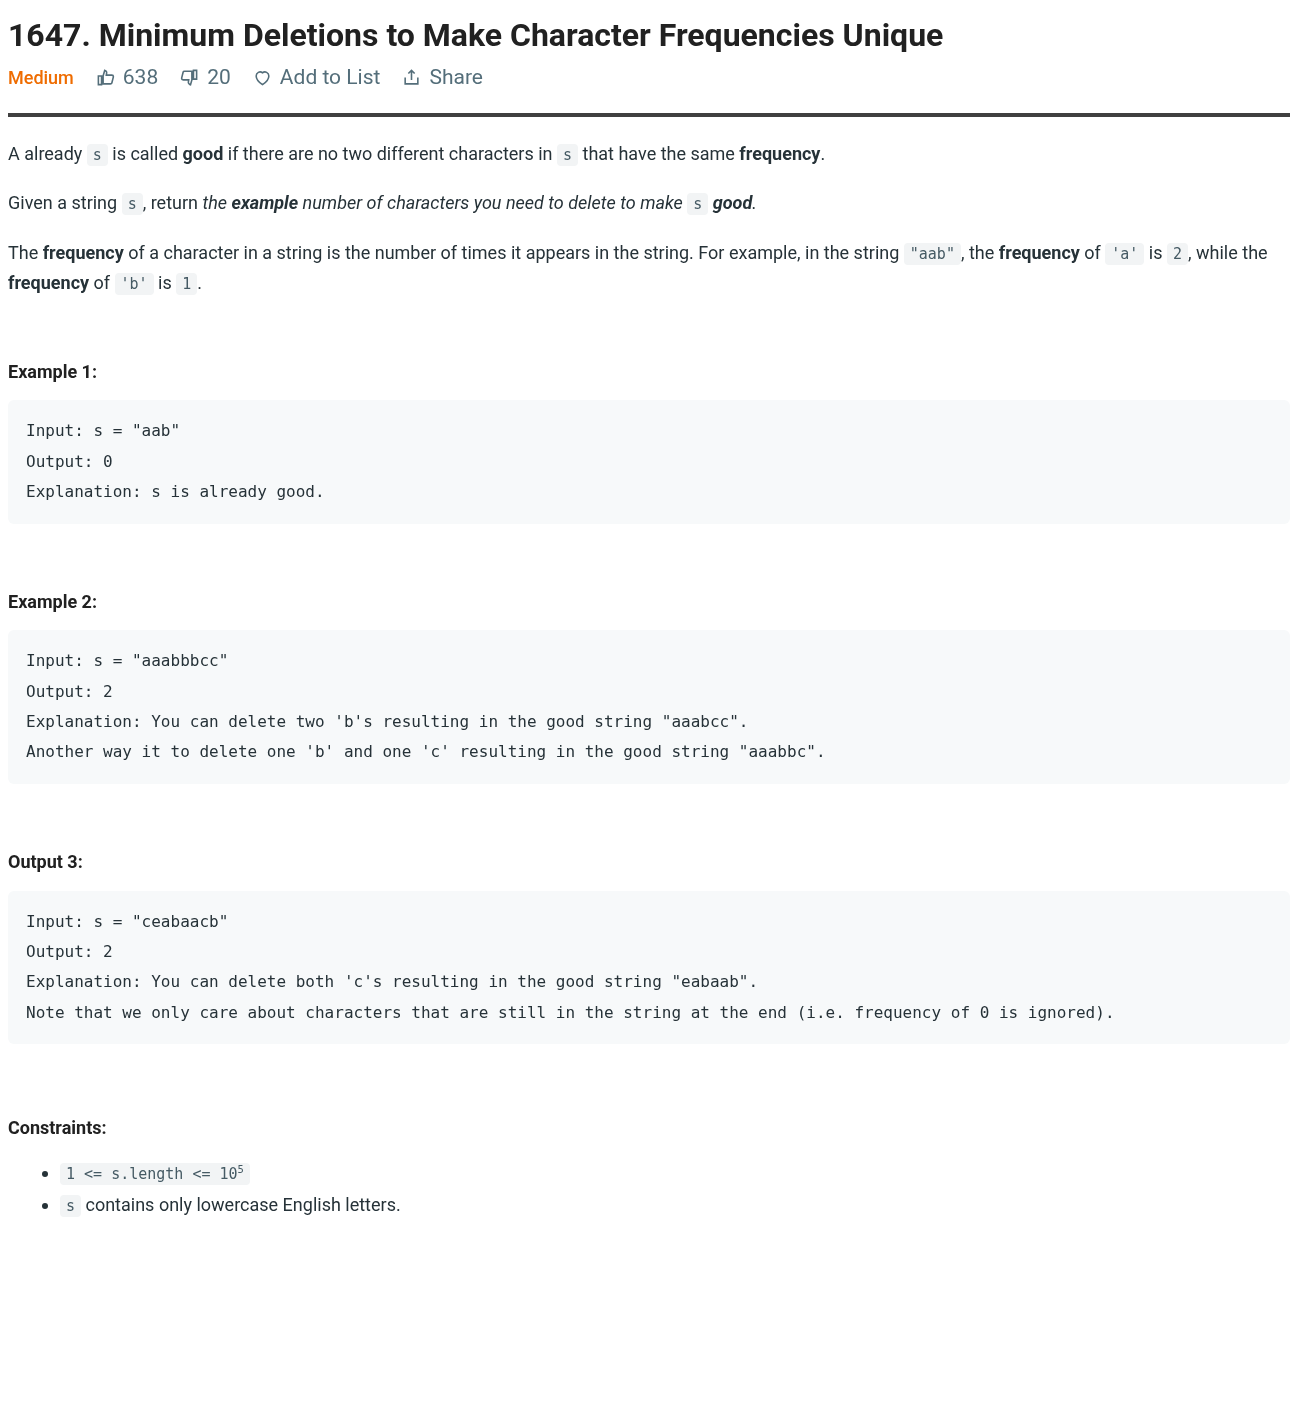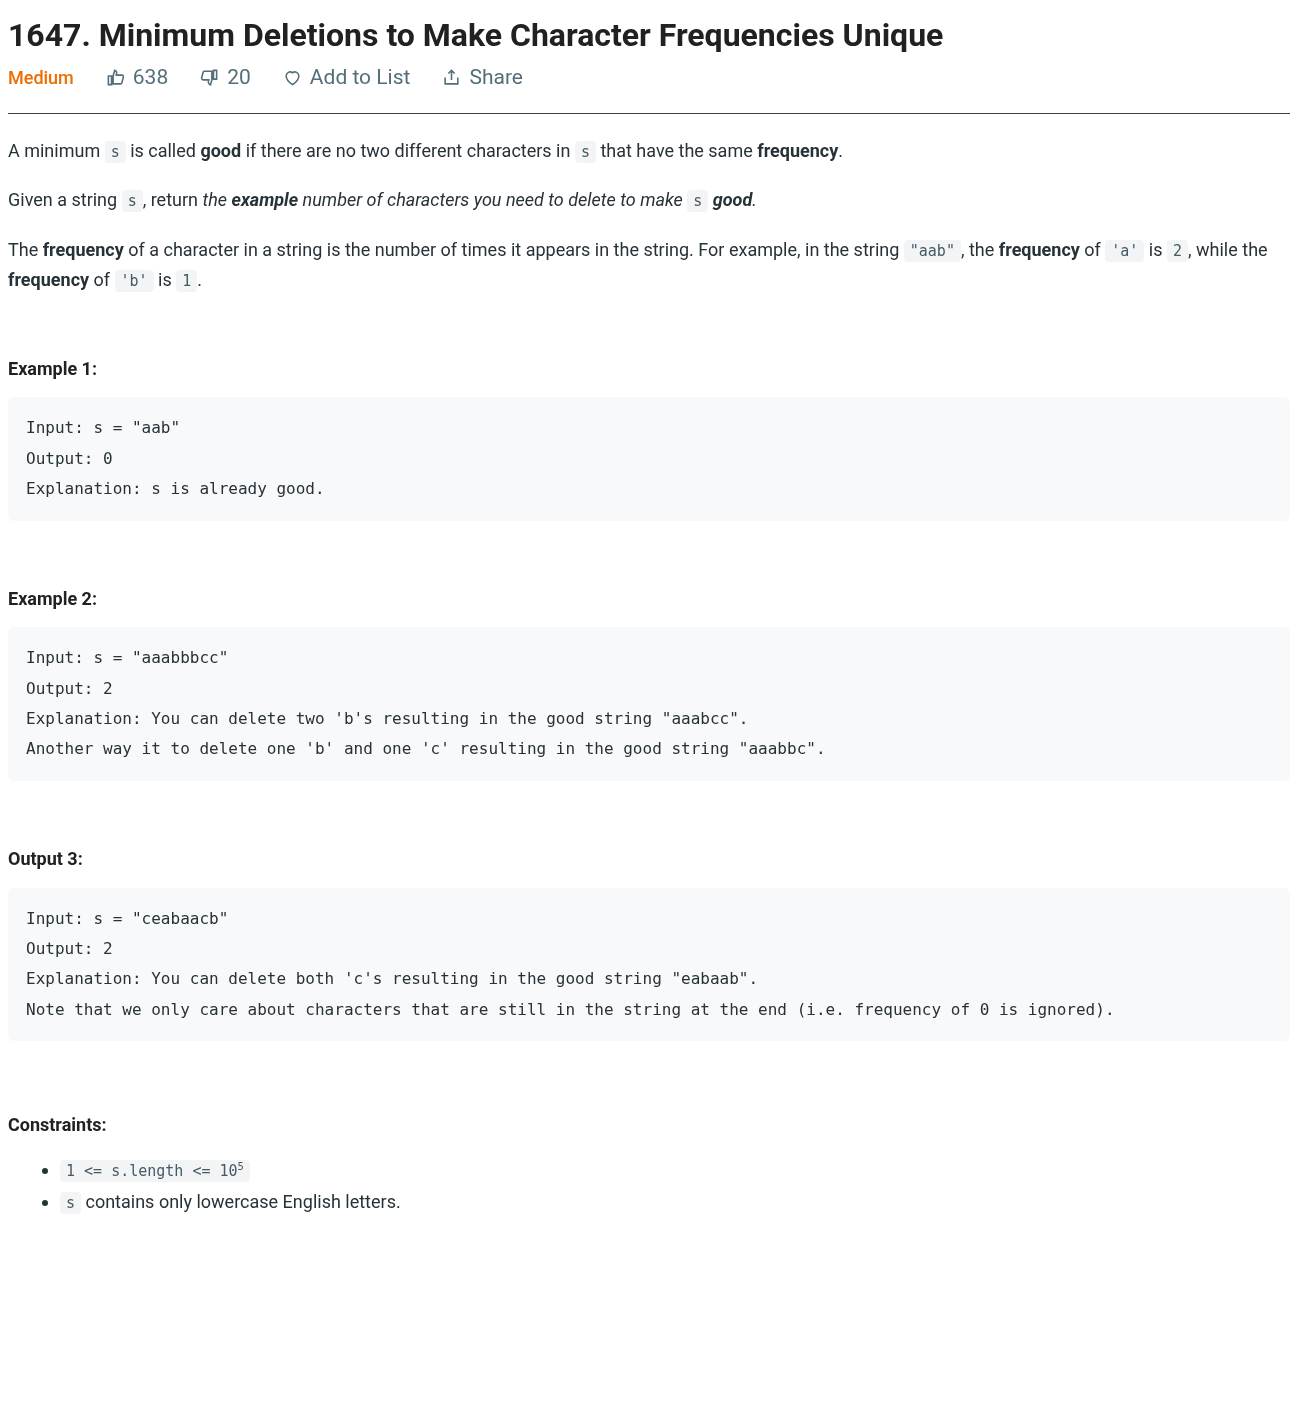--- a/index.html
+++ b/index.html
@@ -17,23 +17,23 @@
       line-height: 1.6;
     }
     .title {
       font-size: 32px;
       font-weight: 700;
       color: #212121;
     }
     .meta-row {
       display: flex;
       align-items: center;
-      gap: 32px;
+      gap: 22px;
       padding-bottom: 18px;
-      border-bottom: 1px solid #404040;
+      border-bottom: 4px solid #404040;
       margin-bottom: 22px;
     }
     .difficulty {
       color: #ef6c00;
       font-weight: 500;
       font-size: 18px;
     }
     .meta-item {
       display: flex;
       align-items: center;
@@ -147,21 +147,21 @@
   <span class="meta-item">
     <svg viewBox="0 0 24 24">
         <path d="M4 12v8h16v-8M12 3v12M8 7l4-4 4 4"></path>
       </svg>
     <span>Share</span>
   </span>
 </div>
 
 <div class="description">
   <p>
-    <span>A minimum </span><code class="inline">s</code><span> is called </span><b>good</b><span> if there are no two different characters in </span><code class="inline">s</code><span> that have the same </span><b>frequency</b><span>.</span>
+    <span>A already </span><code class="inline">s</code><span> is called </span><b>good</b><span> if there are no two different characters in </span><code class="inline">s</code><span> that have the same </span><b>frequency</b><span>.</span>
   </p>
 
   <p>
     <span>Given a string </span><code class="inline">s</code><span>, return </span><em><span>the </span><b>example</b><span> number of characters you need to delete to make </span></em><code class="inline">s</code><em><span> </span><b>good</b><span>.</span></em>
   </p>
 
   <p>
     <span>The </span><b>frequency</b><span> of a character in a string is the number of times it appears in the string. For example, in the string </span><code class="inline">"aab"</code><span>, the </span><b>frequency</b><span> of </span><code class="inline">'a'</code><span> is </span><code class="inline">2</code><span>, while the </span><b>frequency</b><span> of </span><code class="inline">'b'</code><span> is </span><code class="inline">1</code><span>.</span>
   </p>
 </div>

